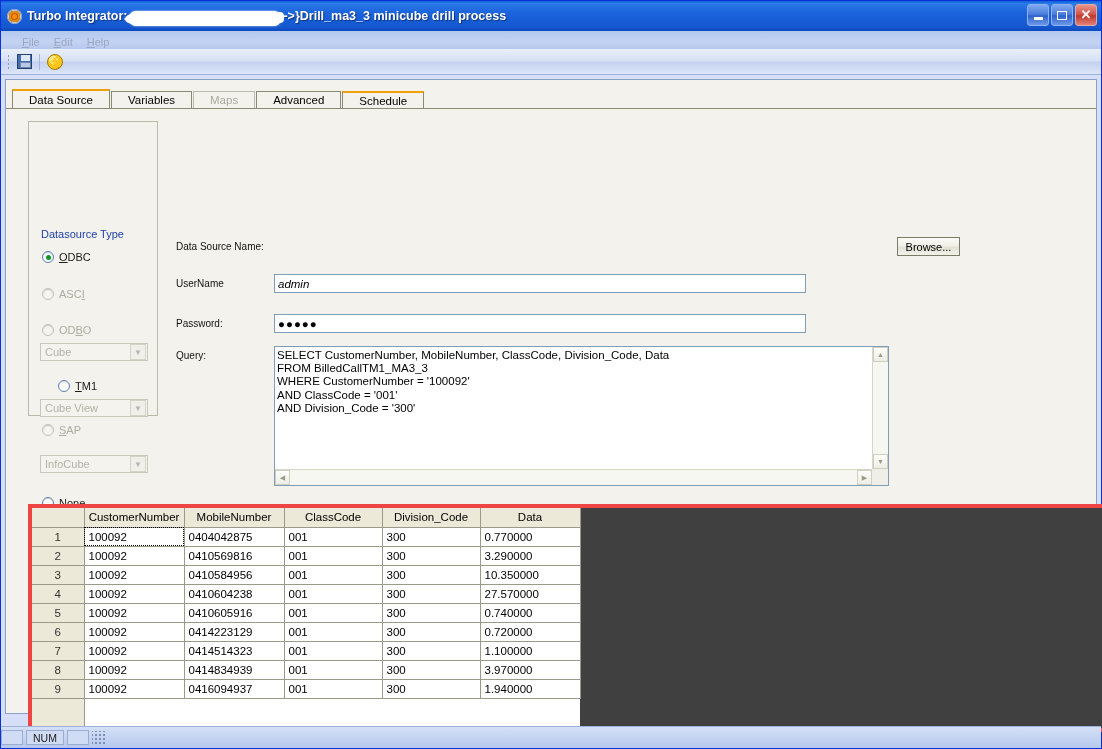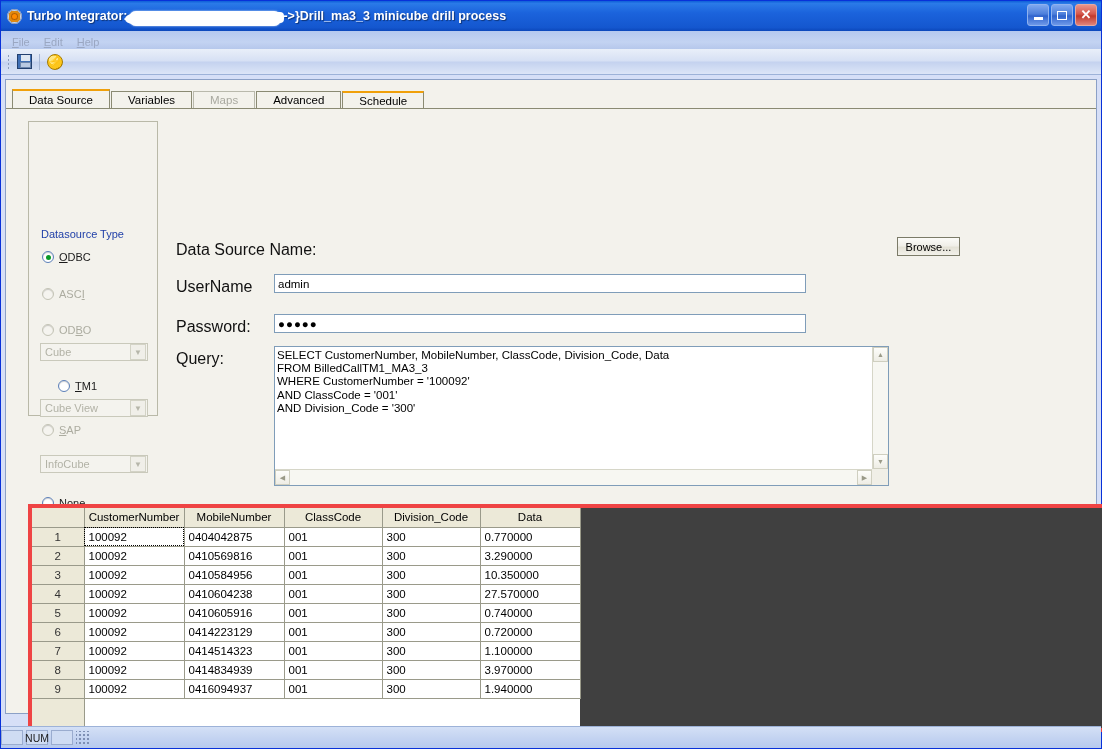--- a/index.html
+++ b/index.html
@@ -64,21 +64,21 @@
     border:1px solid #e6a9a0;
     background:linear-gradient(180deg,#e8948a 0%,#d4564a 45%,#c0392b 55%,#e0837a 100%);
   }
   .wbtn .min{width:9px;height:3px;background:#fff;margin-top:6px;}
   .wbtn .max{width:10px;height:9px;border:1.6px solid #fff;box-sizing:border-box;}
   .wbtn .x{color:#fff;font-size:13px;font-weight:bold;line-height:1;margin-top:-1px;}
   
   .menubar{
     position:absolute;left:0;top:30px;width:100%;height:22px;
     background:linear-gradient(180deg,#b4c8ef 0%,#c3d3f2 50%,#aec1e8 100%);
-    display:flex;align-items:center;padding-left:6px;box-sizing:border-box;
+    display:flex;align-items:center;padding-left:16px;box-sizing:border-box;
   }
   .menuitem{
     color:#9aa7c2;font-size:11px;padding:1px 9px 1px 5px;
   }
   .menuitem u{text-decoration:underline;}
   
   .toolbar{
     position:absolute;left:0;top:48px;width:100%;height:26px;
     background:linear-gradient(180deg,#e9eff9 0%,#d6e0f4 48%,#c4d2ef 52%,#dce5f7 100%);
     border-bottom:1px solid #9db2d8;
@@ -158,21 +158,21 @@
     position:absolute;height:18px;border:1px solid #c9c9bb;background:#f4f3ee;
     display:flex;align-items:center;box-sizing:border-box;
   }
   .combo .ctext{flex:1;padding-left:4px;color:#b2b2a6;font-size:11px;}
   .combo .carrow{
     width:16px;height:16px;margin-right:1px;background:#f0efe9;border:1px solid #d3d3c6;
     display:flex;align-items:center;justify-content:center;box-sizing:border-box;
     color:#b6b6aa;font-size:8px;
   }
   
-  .flabel{position:absolute;font-size:16px;color:#111;}
+  .flabel{position:absolute;font-size:10px;color:#111;}
   .tinput{
     position:absolute;height:19px;border:1px solid #7f9db9;background:#fff;
     font-family:"Liberation Sans", sans-serif;font-size:11.5px;color:#000;
     padding:0 3px;box-sizing:border-box;display:flex;align-items:center;
   }
   .btn{
     position:absolute;background:linear-gradient(180deg,#fbfbf8 0%,#f0efe8 45%,#e4e2d6 55%,#f2f1ea 100%);
     border:1px solid #7b7b68;
     font-size:11px;color:#000;
     display:flex;align-items:center;justify-content:center;
@@ -358,21 +358,21 @@
         <span class="radio"></span>
         <span class="rlabel"><u>N</u><span>one</span></span>
       </div>
 
       <div class="flabel" style="left:170px;top:132px;">Data Source Name:</div>
       <div class="btn" style="left:891px;top:128px;width:63px;height:19px;">
           <span>Browse...</span>
         </div>
 
       <div class="flabel" style="left:170px;top:169px;">UserName</div>
-      <div class="tinput" style="left:268px;top:165px;width:532px;">admin</div>
+      <div class="tinput" style="left:268px;top:165px;width:532px;font-style:italic;">admin</div>
 
       <div class="flabel" style="left:170px;top:209px;">Password:</div>
       <div class="tinput" style="left:268px;top:205px;width:532px;letter-spacing:1px;">●●●●●</div>
 
       <div class="flabel" style="left:170px;top:241px;">Query:</div>
       <div class="queryframe">
         <div class="qtext">SELECT CustomerNumber, MobileNumber, ClassCode, Division_Code, Data
 FROM BilledCallTM1_MA3_3
 WHERE CustomerNumber = '100092'
 AND ClassCode = '001'
@@ -495,18 +495,18 @@
               </tr>
             </tbody>
         </table>
       </div>
 
     </div>
   </div>
 
   <div class="statusbar">
     <div class="st-panel" style="width:22px;"></div>
-    <div class="st-panel" style="width:22px;">NUM</div>
+    <div class="st-panel" style="width:38px;">NUM</div>
     <div class="st-panel" style="width:22px;"></div>
     <div class="st-grip"></div>
   </div>
 
 </div>
 
 </body></html>

